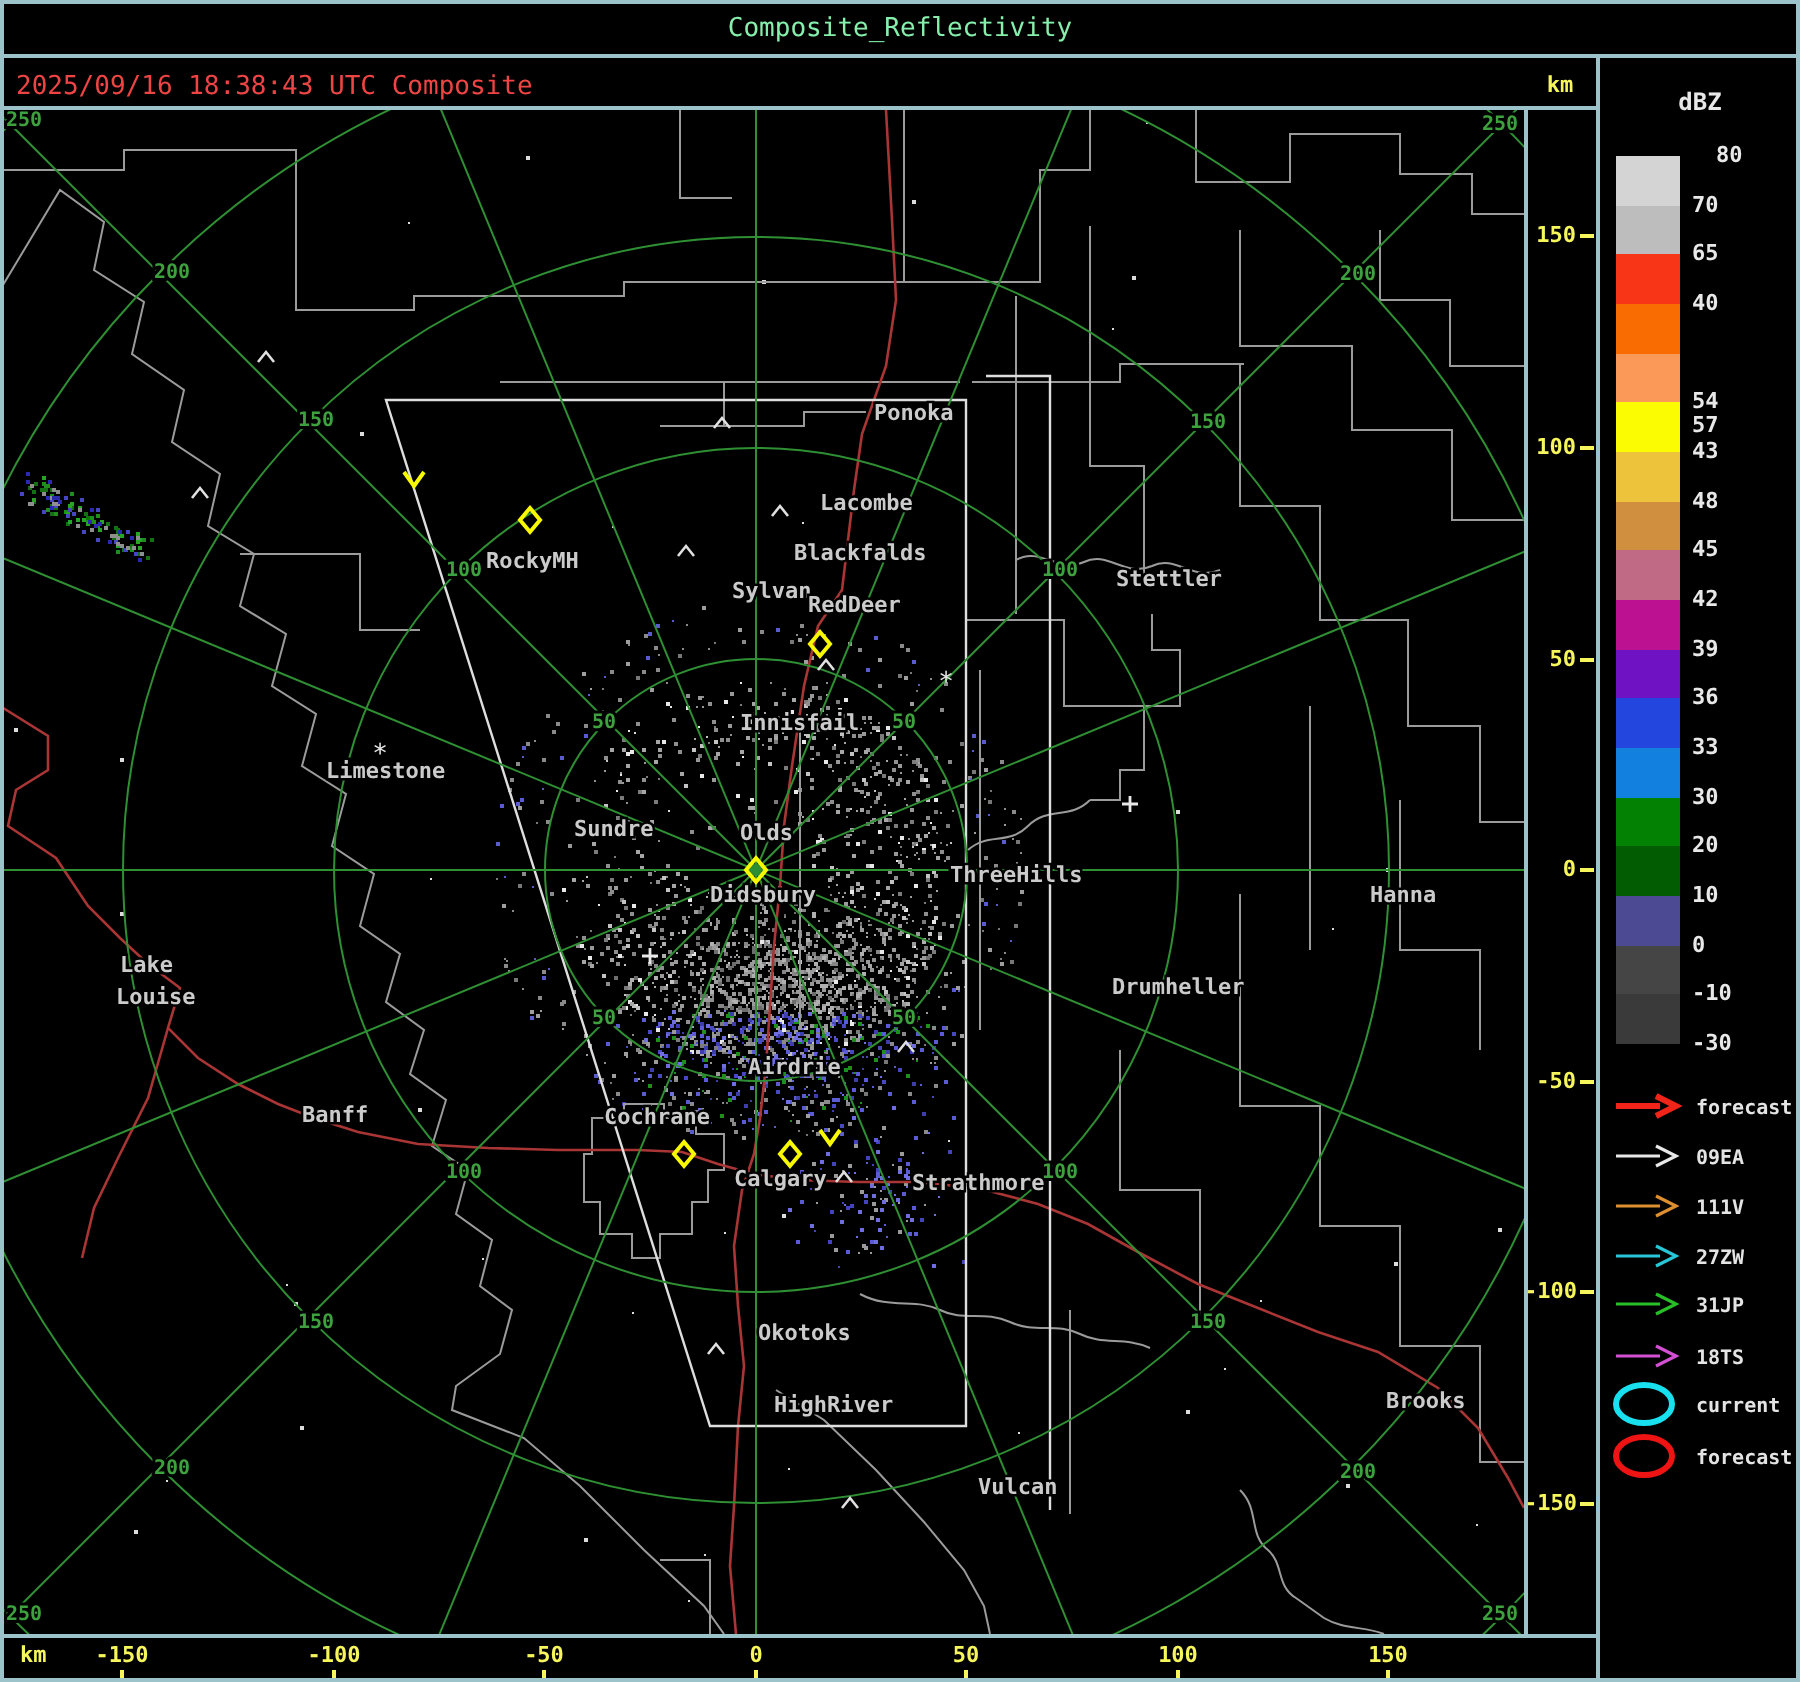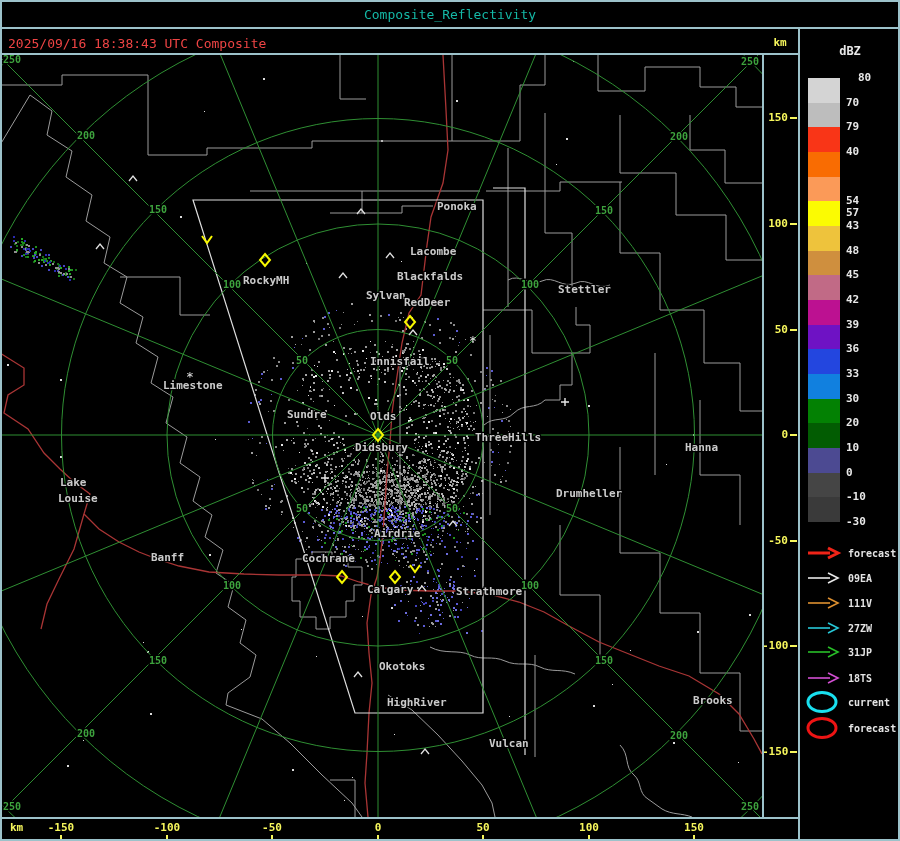--- a/index.html
+++ b/index.html
@@ -1,19 +1,19 @@
 <!DOCTYPE html>
 <html><head>
 <meta charset="utf-8">
 <style>
   html,body{margin:0;padding:0;background:#000;}
   #app{position:relative;width:900px;height:841px;background:#000;overflow:hidden;
        font-family:"DejaVu Sans Mono",monospace;}
   .teal{position:absolute;background:#9cc2ca;}
-  .bar-text{position:absolute;color:#14b8a6;font-size:13px;white-space:pre;}
+  .bar-text{position:absolute;color:#86efac;font-size:13px;white-space:pre;}
   .yellow{color:#ef4444;}
   .title{width:900px;text-align:center;top:7px;left:0;}
   .axis-label{position:absolute;color:#f6f65c;font-size:11px;font-weight:bold;white-space:pre;}
   #scale-blocks div{position:absolute;width:32px;}
   .scale-lab{position:absolute;color:#e8e8e8;font-size:11px;font-weight:bold;left:846px;width:40px;}
   .dbz{position:absolute;color:#e8e8e8;font-size:12px;font-weight:bold;left:800px;width:100px;
        text-align:center;top:44px;}
   svg text{font-family:"DejaVu Sans Mono",monospace;}
 </style>
 </head>
@@ -246,21 +246,21 @@
       <div style="position: absolute; left: 808px; top: 374.04px; width: 32px; height: 24.67px; background: rgb(17, 128, 223);"></div>
       <div style="position: absolute; left: 808px; top: 398.71px; width: 32px; height: 24.67px; background: rgb(3, 129, 3);"></div>
       <div style="position: absolute; left: 808px; top: 423.38px; width: 32px; height: 24.67px; background: rgb(2, 92, 2);"></div>
       <div style="position: absolute; left: 808px; top: 448.05px; width: 32px; height: 24.67px; background: rgb(76, 74, 146);"></div>
       <div style="position: absolute; left: 808px; top: 472.72px; width: 32px; height: 24.67px; background: rgb(69, 69, 69);"></div>
       <div style="position: absolute; left: 808px; top: 497.39px; width: 32px; height: 24.67px; background: rgb(58, 58, 58);"></div>
     </div>
   <div id="scale-labels">
       <div class="scale-lab" style="position: absolute; top: 71px; margin-left: 12px;">80</div>
       <div class="scale-lab" style="position: absolute; top: 95.67px;">70</div>
-      <div class="scale-lab" style="position: absolute; top: 120.34px;">79</div>
+      <div class="scale-lab" style="position: absolute; top: 120.34px;">65</div>
       <div class="scale-lab" style="position: absolute; top: 145.01px;">40</div>
       <div class="scale-lab" style="position: absolute; top: 169.68px; margin-top: 36px;">57</div>
       <div class="scale-lab" style="position: absolute; top: 194.35px;">54</div>
       <div class="scale-lab" style="position: absolute; top: 219.02px;">43</div>
       <div class="scale-lab" style="position: absolute; top: 243.69px;">48</div>
       <div class="scale-lab" style="position: absolute; top: 268.36px;">45</div>
       <div class="scale-lab" style="position: absolute; top: 293.03px;">42</div>
       <div class="scale-lab" style="position: absolute; top: 317.7px;">39</div>
       <div class="scale-lab" style="position: absolute; top: 342.37px;">36</div>
       <div class="scale-lab" style="position: absolute; top: 367.04px;">33</div>

